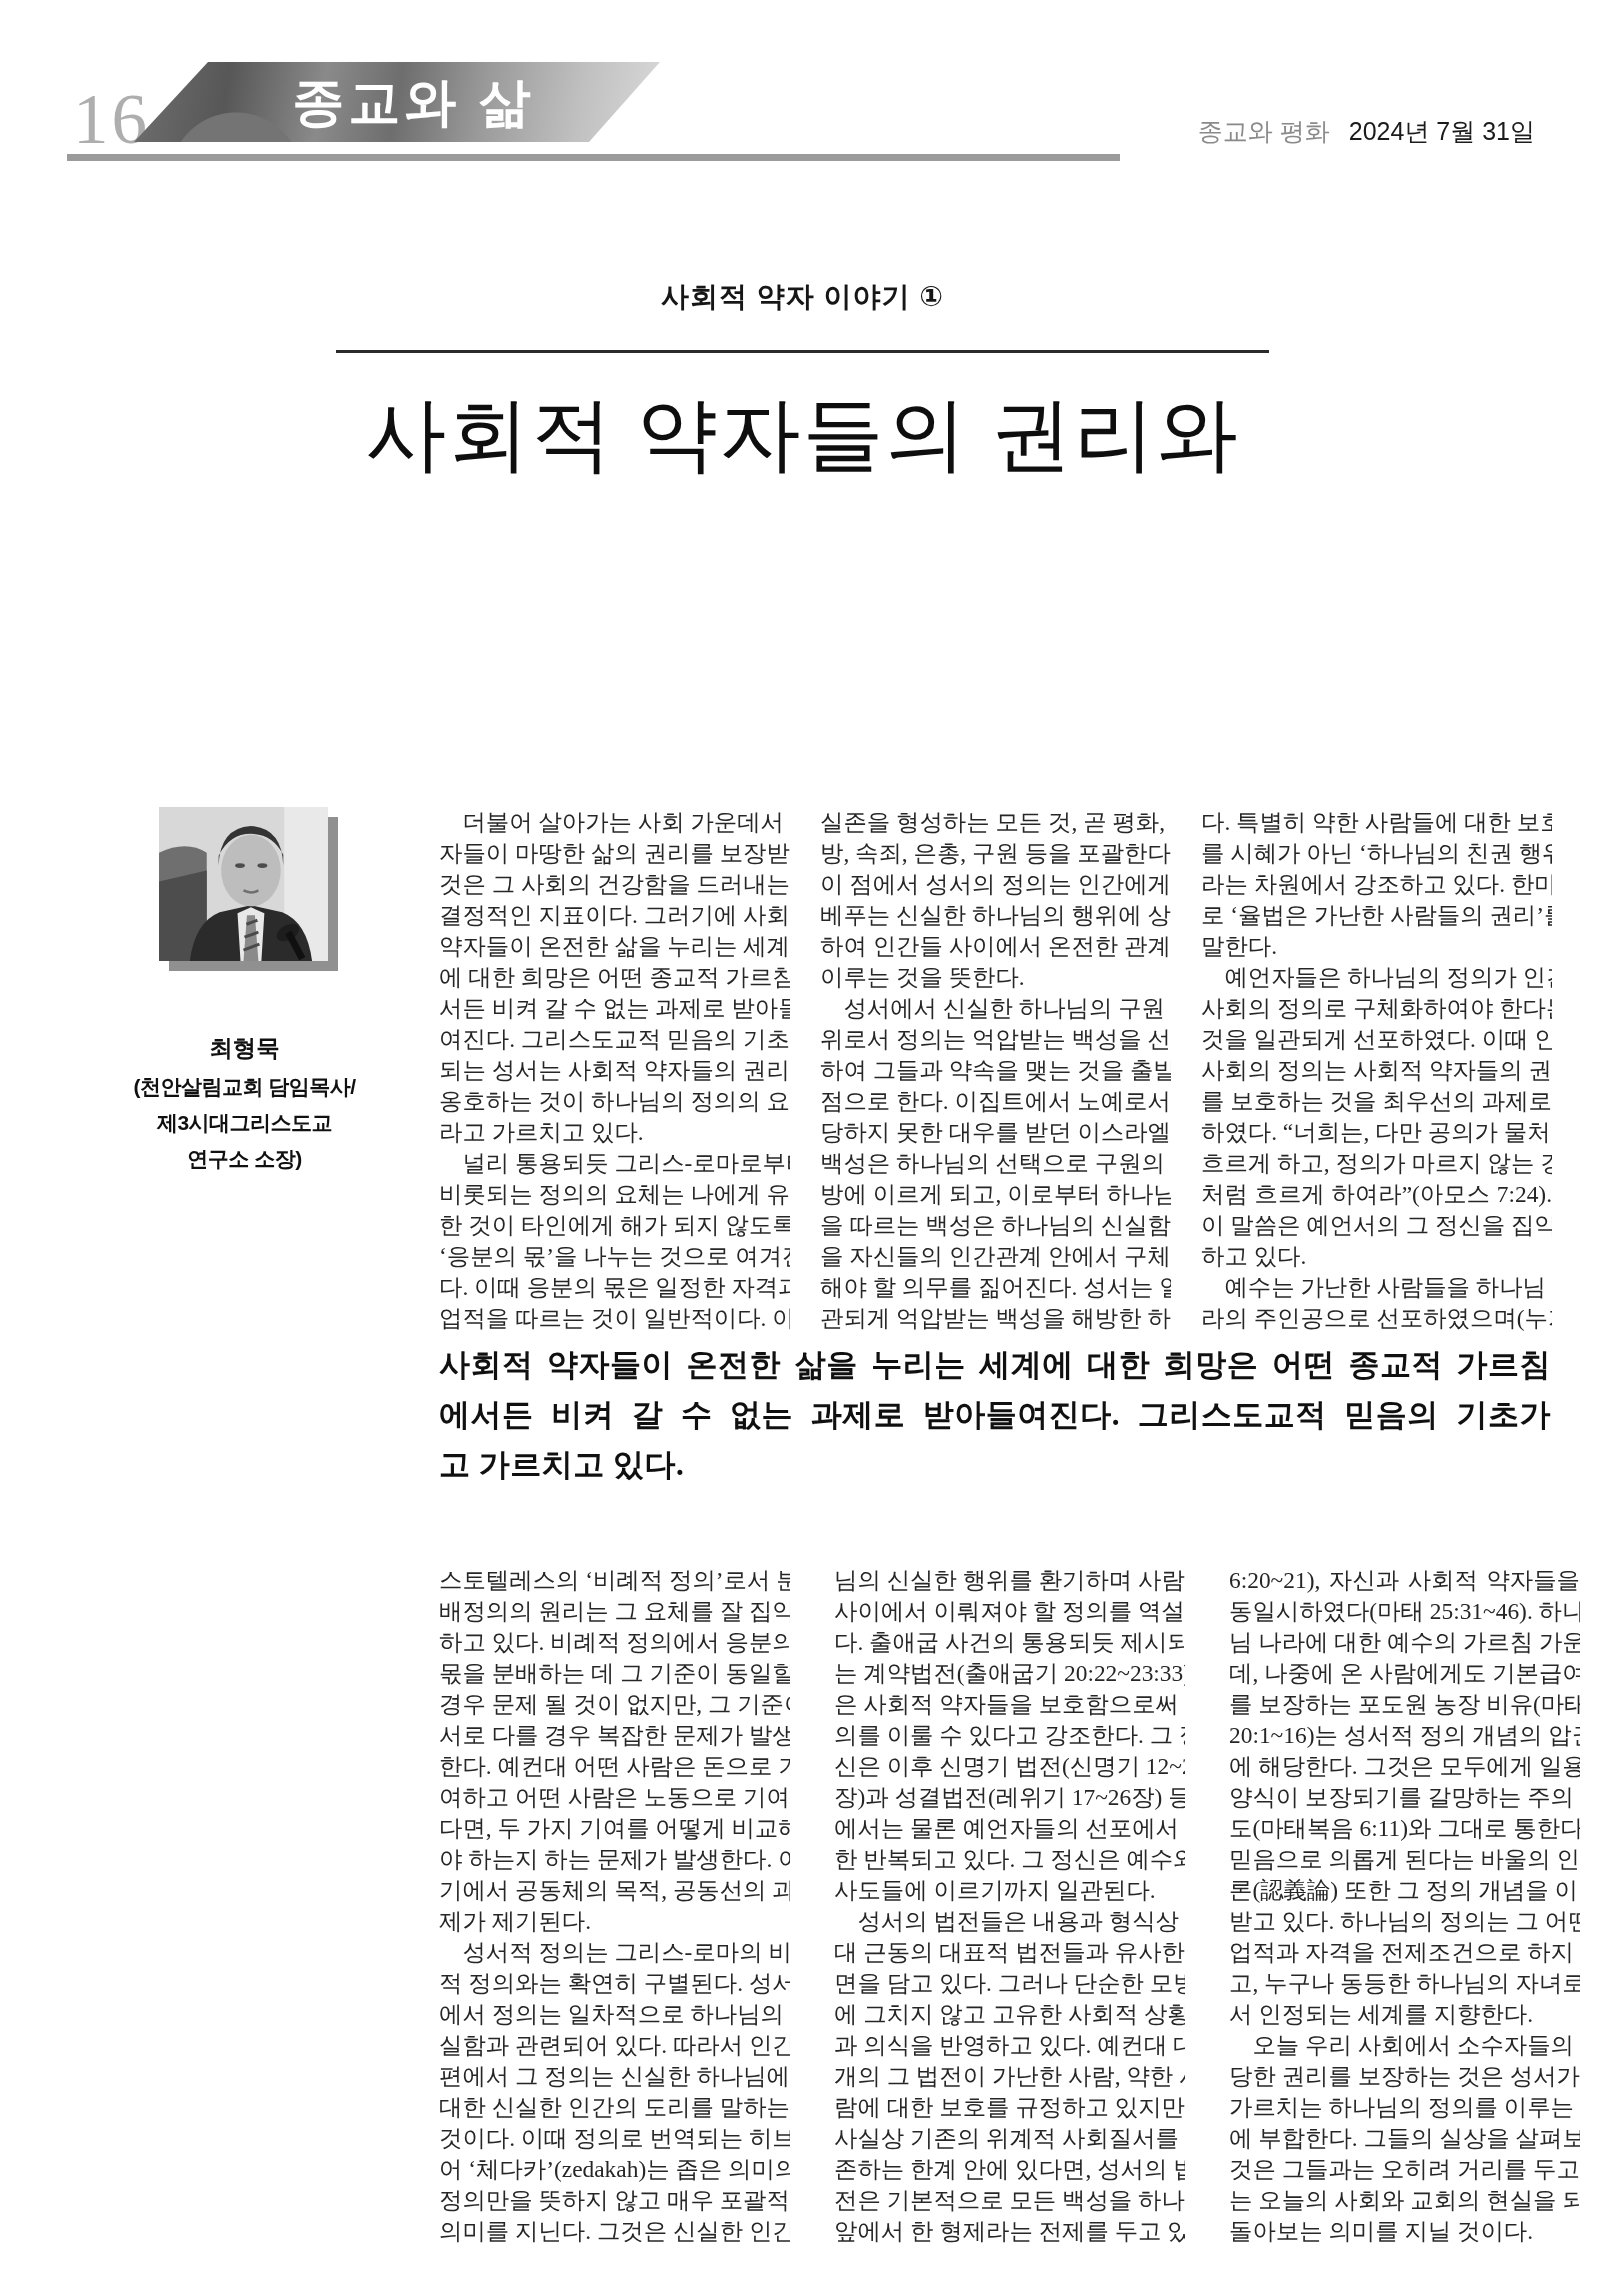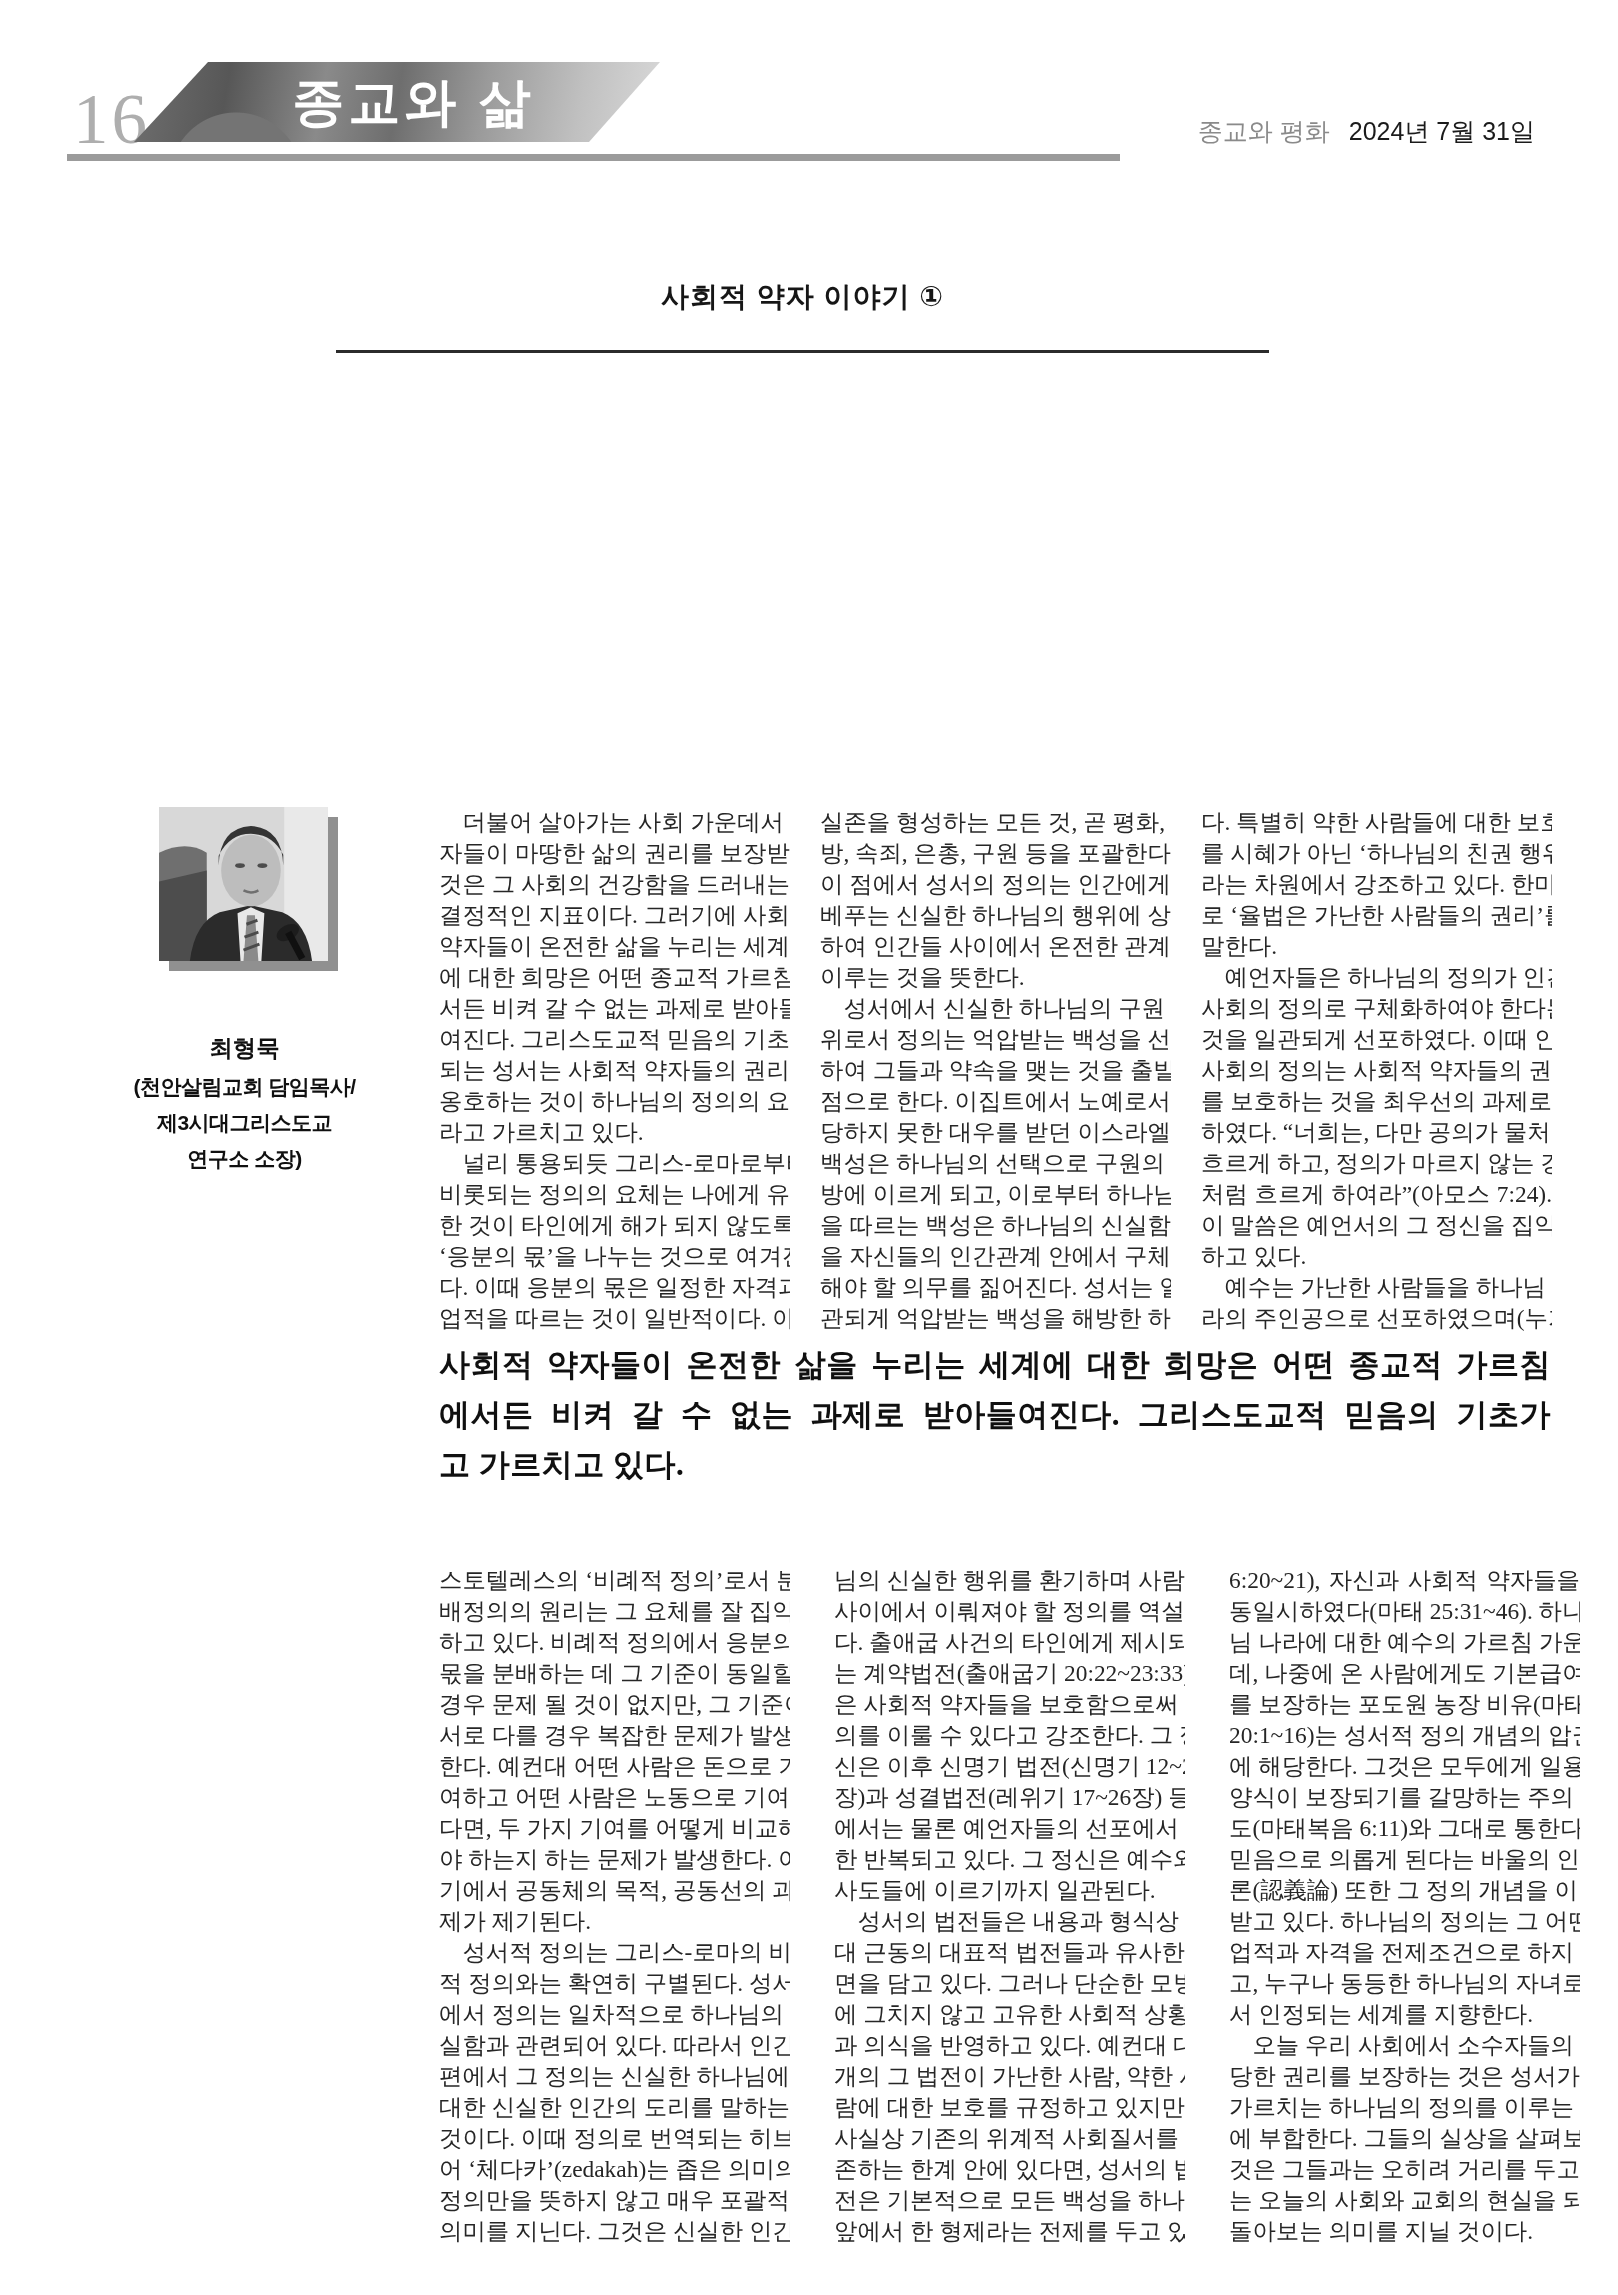--- a/index.html
+++ b/index.html
@@ -65,20 +65,21 @@
     <div class="banner-title">종교와 삶</div>
   </div>
   <div class="header-bar"></div>
   <div class="masthead-right">
     <span class="edition">종교와 평화</span><span class="pubdate">2024년 7월 31일</span>
   </div>
 
   <div class="kicker">사회적 약자 이야기 ①</div>
   <div class="rule"></div>
   <div class="headline">
+    <div>사회적 약자들의 권리와</div>
   </div>
 
   <div class="photo-shadow"></div>
   <div class="photo">
     <svg width="169" height="154" viewBox="0 0 340 310" xmlns="http://www.w3.org/2000/svg">
       <rect width="340" height="310" fill="#d8d8d8"></rect>
       <rect x="252" width="88" height="310" fill="#e9e9e9"></rect>
       <path d="M0 92 Q55 66 96 92 L96 310 L0 310 Z" fill="#6f6f6f"></path>
       <path d="M0 150 L96 128 L96 310 L0 310 Z" fill="#4d4d4d"></path>
       <path d="M62 310 Q72 232 122 212 L185 198 L248 212 Q298 232 308 310 Z" fill="#2b2b2b"></path>
@@ -192,21 +193,21 @@
         <div class="tl">편에서 그 정의는 신실한 하나님에</div>
         <div class="tl">대한 신실한 인간의 도리를 말하는</div>
         <div class="tl">것이다. 이때 정의로 번역되는 히브리</div>
         <div class="tl">어 ‘체다카’(zedakah)는 좁은 의미의</div>
         <div class="tl">정의만을 뜻하지 않고 매우 포괄적인</div>
         <div class="tl">의미를 지닌다. 그것은 신실한 인간의</div>
       </div>
       <div class="col">
         <div class="tl">님의 신실한 행위를 환기하며 사람들</div>
         <div class="tl">사이에서 이뤄져야 할 정의를 역설한</div>
-        <div class="tl">다. 출애굽 사건의 타인에게 제시되</div>
+        <div class="tl">다. 출애굽 사건의 통용되듯 제시되</div>
         <div class="tl">는 계약법전(출애굽기 20:22~23:33)</div>
         <div class="tl">은 사회적 약자들을 보호함으로써 정</div>
         <div class="tl">의를 이룰 수 있다고 강조한다. 그 정</div>
         <div class="tl">신은 이후 신명기 법전(신명기 12~26</div>
         <div class="tl">장)과 성결법전(레위기 17~26장) 등</div>
         <div class="tl">에서는 물론 예언자들의 선포에서 또</div>
         <div class="tl">한 반복되고 있다. 그 정신은 예수와</div>
         <div class="tl pend">사도들에 이르기까지 일관된다.</div>
         <div class="tl">　성서의 법전들은 내용과 형식상 고</div>
         <div class="tl">대 근동의 대표적 법전들과 유사한</div>

